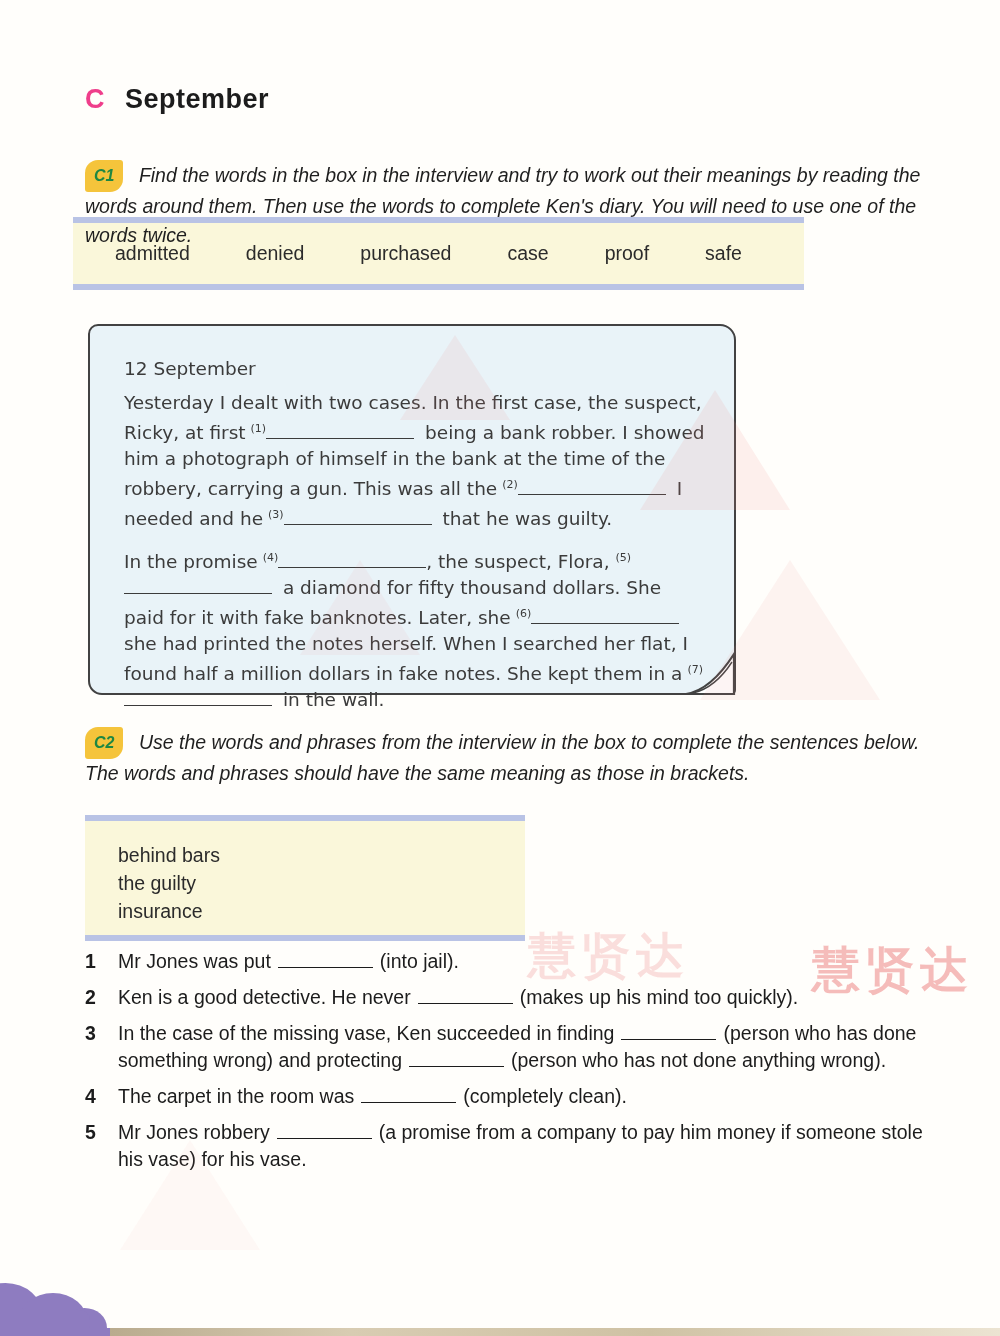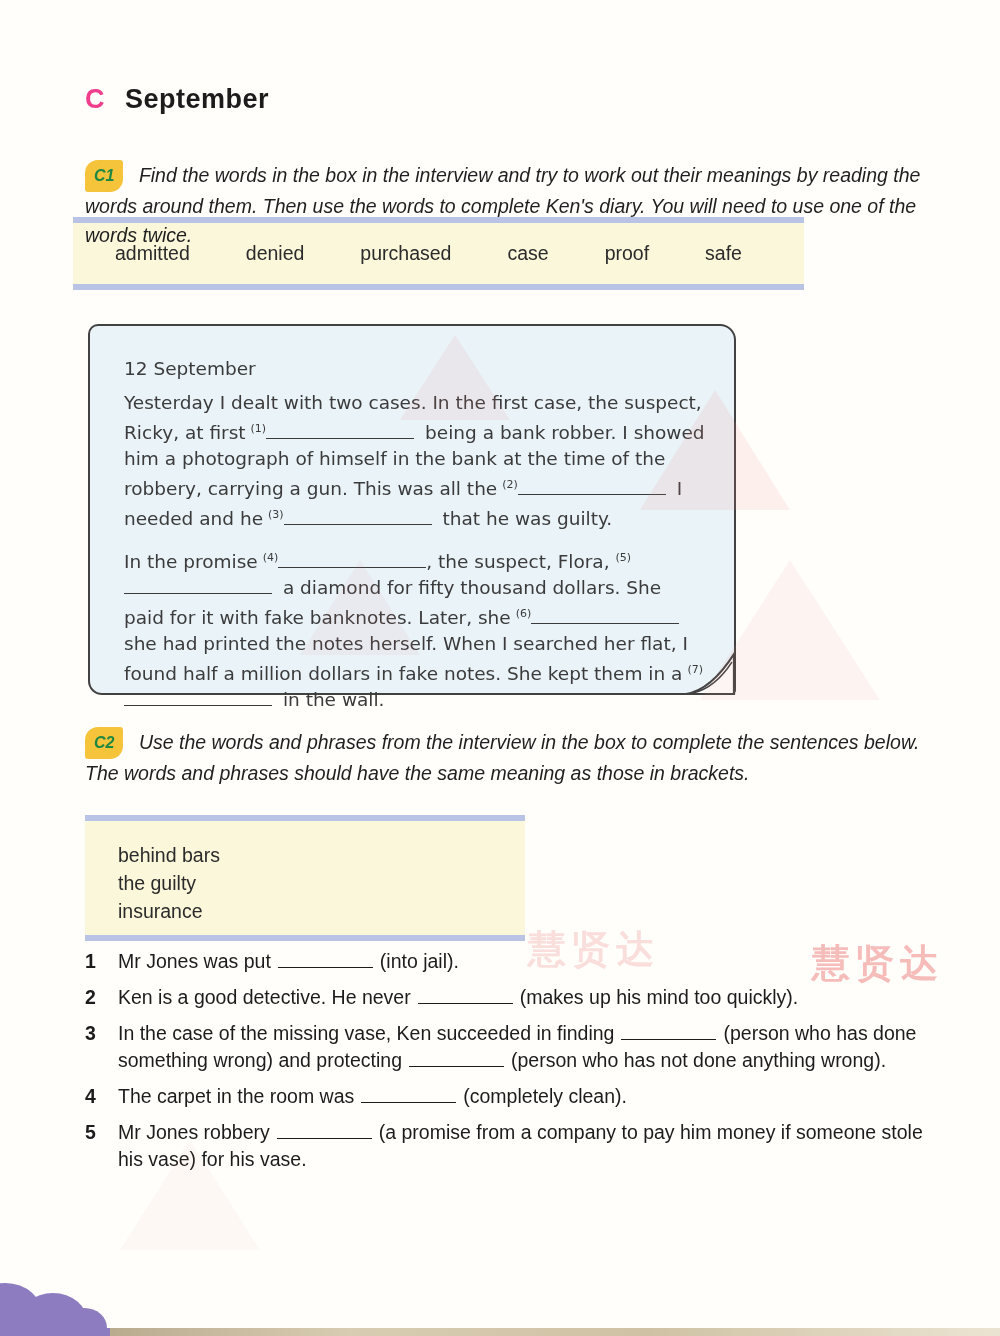--- a/index.html
+++ b/index.html
@@ -107,21 +107,21 @@
   }
 
   
   .wm { z-index: 5; pointer-events: none; }
   .wm-tri { width: 0; height: 0; }
   .wm-t1 { left: 400px; top: 335px; border-left: 55px solid transparent; border-right: 55px solid transparent; border-bottom: 85px solid rgba(238,130,130,0.10); }
   .wm-t2 { left: 640px; top: 390px; border-left: 75px solid transparent; border-right: 75px solid transparent; border-bottom: 120px solid rgba(238,130,130,0.12); }
   .wm-t3 { left: 700px; top: 560px; border-left: 90px solid transparent; border-right: 90px solid transparent; border-bottom: 140px solid rgba(238,130,130,0.09); }
   .wm-t4 { left: 300px; top: 560px; border-left: 60px solid transparent; border-right: 60px solid transparent; border-bottom: 95px solid rgba(238,130,130,0.07); }
   .wm-t5 { left: 120px; top: 1140px; border-left: 70px solid transparent; border-right: 70px solid transparent; border-bottom: 110px solid rgba(238,130,130,0.05); }
-  .wm-text { font-size: 38px; font-weight: bold; letter-spacing: 6px; font-family: Liberation Sans, sans-serif; }
+  .wm-text { font-size: 48px; font-weight: bold; letter-spacing: 6px; font-family: Liberation Sans, sans-serif; }
   .wm-s1 { left: 528px; top: 924px; color: rgba(238,140,140,0.28); }
   .wm-s2 { left: 812px; top: 938px; color: rgba(230,90,90,0.40); }
 </style>
 </head>
 <body>
 
 <div class="abs header">
   <span class="section-letter">C</span><span>September</span>
 </div>
 

